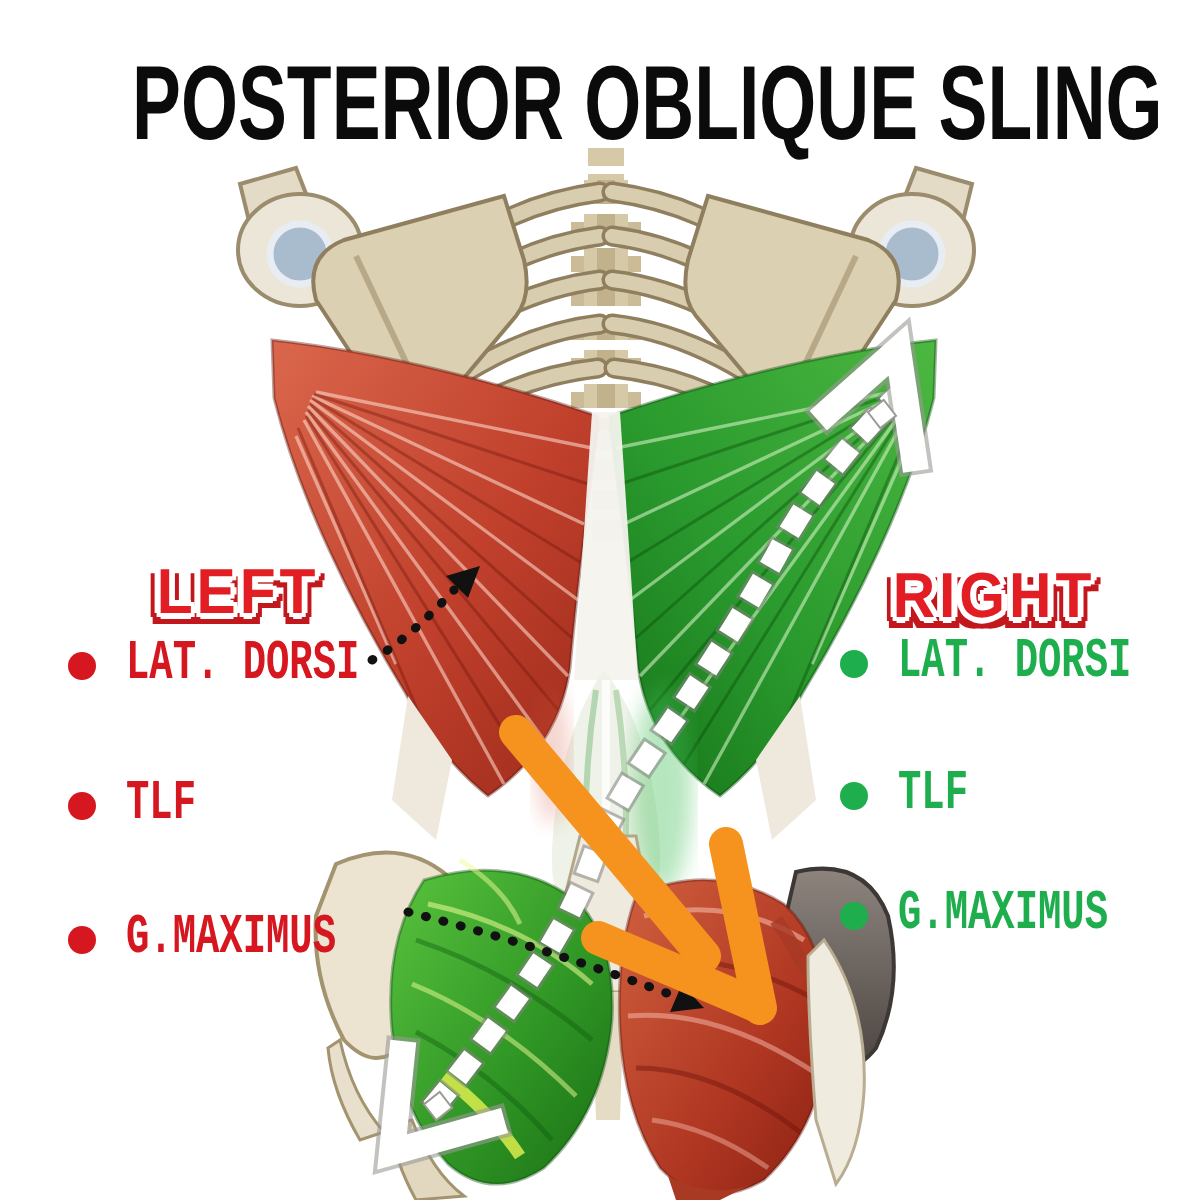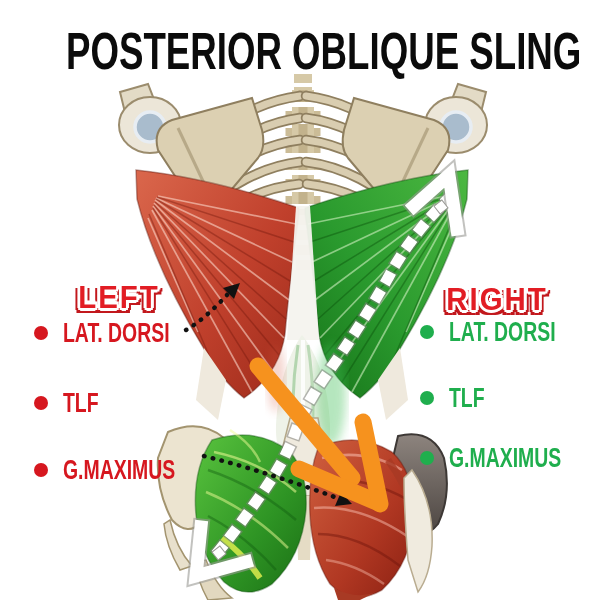--- a/index.html
+++ b/index.html
@@ -11,21 +11,21 @@
          transform:scale(0.78,1.12);transform-origin:center top;white-space:nowrap;}
   .bubble{position:absolute;z-index:3;text-align:center;font-weight:bold;font-size:30px;
           letter-spacing:2px;color:#e21d24;transform:scale(0.98,1.06);white-space:nowrap;
           text-shadow:
             -3px 0 0 #fff,3px 0 0 #fff,0 -3px 0 #fff,0 3px 0 #fff,
             -2px -2px 0 #fff,2px -2px 0 #fff,-2px 2px 0 #fff,2px 2px 0 #fff,
             0 5px 0 #c2181d,4px 5px 0 #c2181d,-4px 5px 0 #c2181d,
             5px 2px 0 #c2181d,-5px 2px 0 #c2181d;}
   .bubble.left{left:34px;top:280px;width:170px;}
   .bubble.right{left:412px;top:282px;width:170px;}
-  .row{position:absolute;z-index:3;display:flex;align-items:center;height:32px;}
+  .row{position:absolute;z-index:3;display:flex;align-items:center;height:32px;font-family:Liberation Mono, monospace;}
   .row .bullet{width:14px;height:14px;border-radius:50%;margin-right:15px;flex:0 0 auto;}
   .row .txt{font-weight:bold;font-size:27px;white-space:nowrap;
             transform:scale(0.72,1.04);transform-origin:left center;}
   .red .bullet{background:#d6171f;} .red .txt{color:#d6171f;}
   .green .bullet{background:#1fae4d;} .green .txt{color:#1fae4d;}
   .rowL{left:34px;} .rowR{left:420px;}
   .l1{top:317px;} .l2{top:387px;} .l3{top:454px;}
   .r1{top:316px;} .r2{top:382px;} .r3{top:442px;}
 </style>
 </head>

